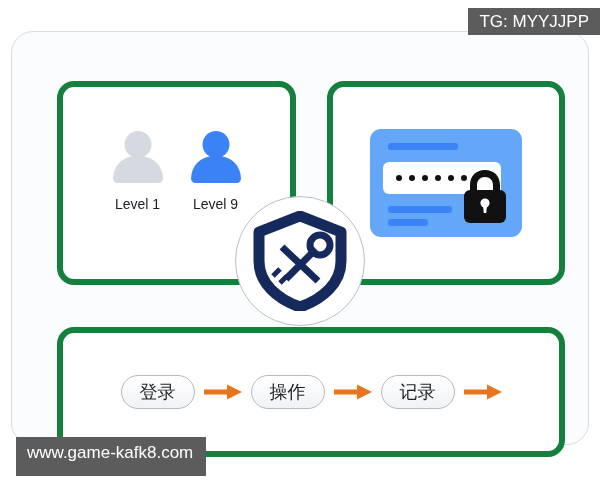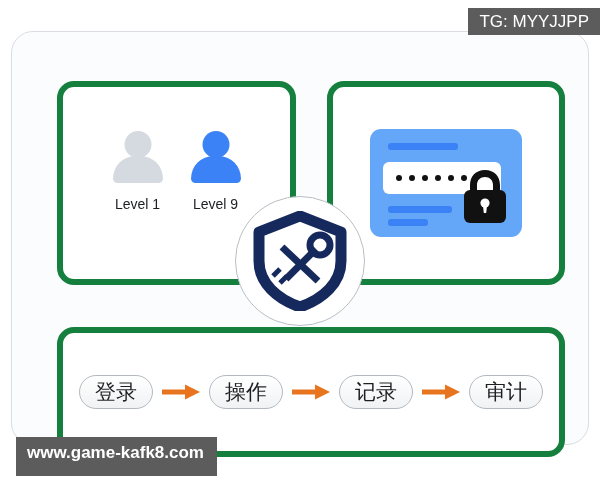--- a/index.html
+++ b/index.html
@@ -187,21 +187,21 @@
   .flow-pill {
     min-width: 74px;
     height: 34px;
     padding: 0 13px;
     border: 1px solid #b4b9c0;
     border-radius: 18px;
     background: linear-gradient(180deg, #ffffff 0%, #f1f2f4 100%);
     display: flex;
     align-items: center;
     justify-content: center;
-    font-size: 21px;
+    font-size: 18px;
     color: #1d1f22;
     box-sizing: border-box;
   }
   .flow-arrow {
     width: 38px;
     height: 16px;
     flex: 0 0 auto;
   }
 
   
@@ -220,21 +220,20 @@
     right: 0;
     top: 8px;
     height: 27px;
     padding: 0 11px;
   }
   #watermark-bottom {
     left: 0;
     top: 437px;
     height: 31px;
     padding: 0 13px 8px 11px;
-    font-weight: bold;
   }
 </style>
 </head>
 <body>
 
 <div id="infographic-frame">
 
   <div class="card" id="levels-card">
     <div id="levels-row">
 
@@ -308,23 +307,20 @@
 
       <div class="flow-pill">
         <span>记录</span>
       </div>
 
       <svg class="flow-arrow" viewBox="0 0 38 16">
         <rect x="0" y="5.5" width="26" height="5" fill="#e8741e"></rect>
         <path d="M23 0.5 L38 8 L23 15.5 Z" fill="#e8741e"></path>
       </svg>
 
-      <div class="flow-pill">
-        <span>审计</span>
-      </div>
 
     </div>
   </div>
 
 </div>
 
 <div id="shield-badge">
   <svg width="96" height="100" viewBox="0 0 96 100">
     <path d="M48 5 L89 21 L89 50 C89 72 71 88 48 96 C25 88 7 72 7 50 L7 21 Z" fill="none" stroke="#16295c" stroke-width="11" stroke-linejoin="round"></path>
     <g stroke="#16295c" stroke-width="7" stroke-linecap="butt" fill="none">

